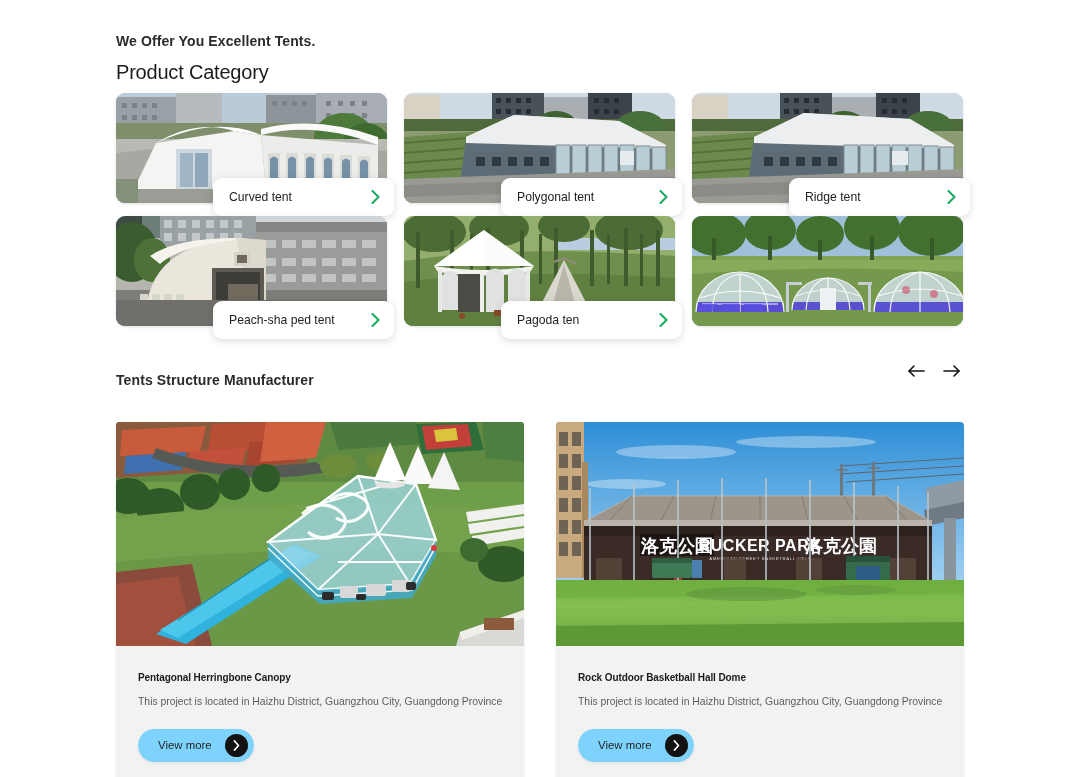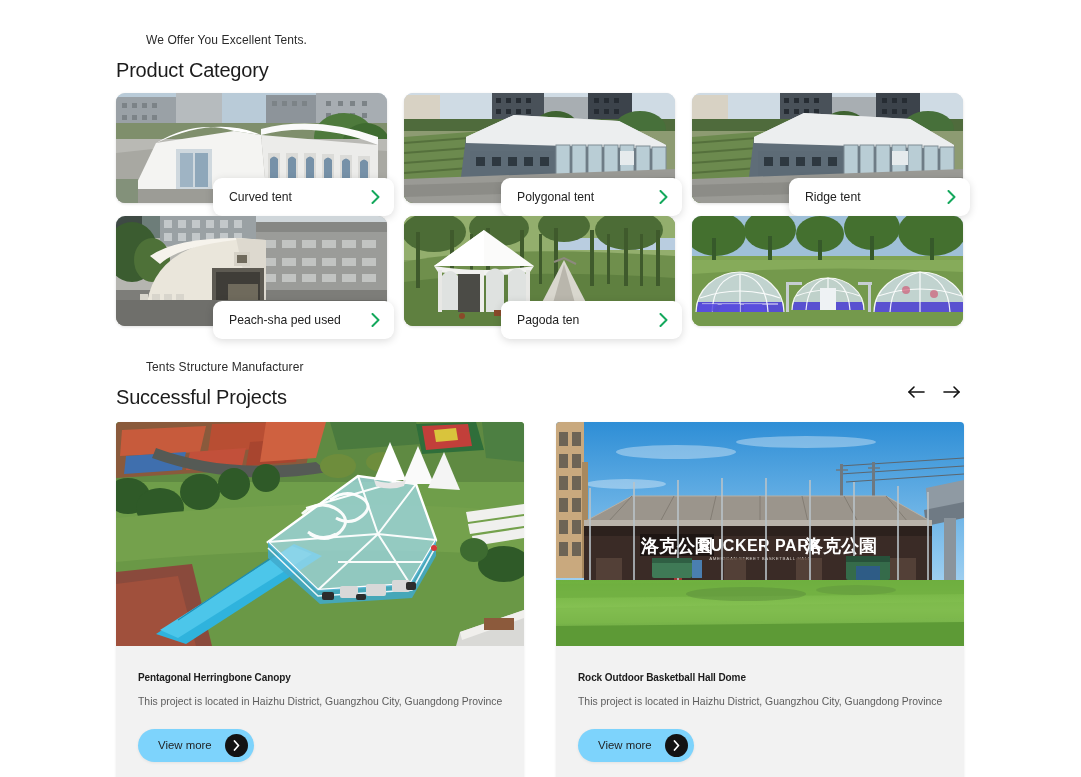--- a/index.html
+++ b/index.html
@@ -11,25 +11,24 @@
     font-family: "Liberation Sans", sans-serif;
     color: #222222;
     overflow: hidden;
     position: relative;
   }
 
   .page { position: relative; width: 1081px; height: 777px; }
 
   
   .section-eyebrow {
-    font-size: 12px;
-    font-weight: 400;
+    font-size: 14px;
+    font-weight: 700;
     color: #2b2b2b;
     letter-spacing: 0.1px;
-    margin-left: 30px;
   }
   .section-title {
     font-size: 20px;
     font-weight: 400;
     color: #1c1c1c;
     letter-spacing: -0.2px;
     margin-top: 12px;
     line-height: 1.15;
   }
 
@@ -446,21 +445,21 @@
           <rect x="0" y="84" width="271" height="26" fill="#6f6f6b"></rect>
           <g fill="#d8d5cc">
             <rect x="24" y="78" width="8" height="6"></rect>
               <rect x="36" y="78" width="8" height="6"></rect>
             <rect x="48" y="78" width="8" height="6"></rect>
               <rect x="60" y="78" width="8" height="6"></rect>
           </g>
         </svg>
       </div>
       <div class="cat-label">
-        <span class="cat-label-text">Peach-sha ped used</span>
+        <span class="cat-label-text">Peach-sha ped tent</span>
         <span class="chev-green">
           <svg width="9" height="14" viewBox="0 0 9 14" fill="none">
               <path d="M1.5 1 L7.5 7 L1.5 13" stroke="currentColor" stroke-width="2" stroke-linecap="round" stroke-linejoin="round"></path>
             </svg>
         </span>
       </div>
     </div>
 
     <div class="cat-card">
       <div class="cat-photo">
@@ -592,21 +591,20 @@
           </g>
         </svg>
       </div>
     </div>
 
   </div>
 
   <div class="projects-head">
     <div>
       <div class="section-eyebrow">Tents Structure Manufacturer</div>
-      <div class="section-title">Successful Projects</div>
     </div>
     <div class="projects-nav">
       <button class="nav-arrow">
         <svg width="18" height="14" viewBox="0 0 18 14" fill="none">
           <path d="M17 7 H2" stroke="currentColor" stroke-width="1.6" stroke-linecap="round"></path>
           <path d="M7 2 L2 7 L7 12" stroke="currentColor" stroke-width="1.6" stroke-linecap="round" stroke-linejoin="round"></path>
         </svg>
       </button>
       <button class="nav-arrow">
         <svg width="18" height="14" viewBox="0 0 18 14" fill="none">

